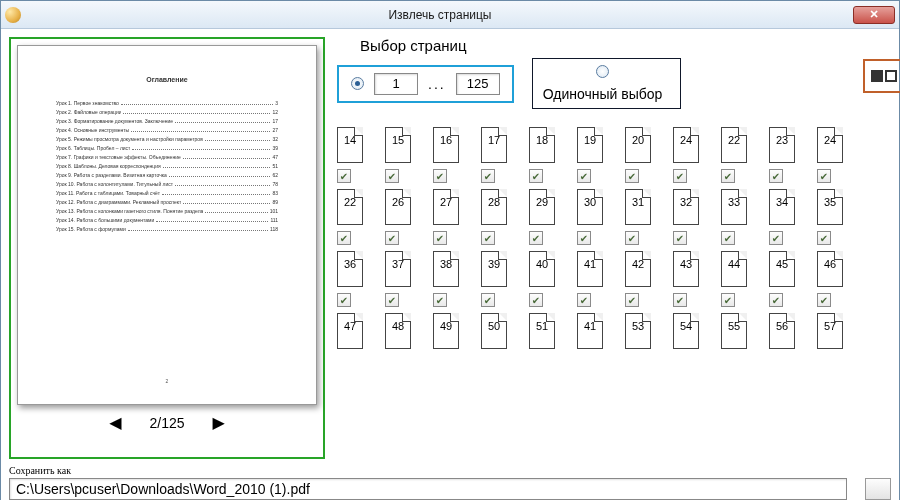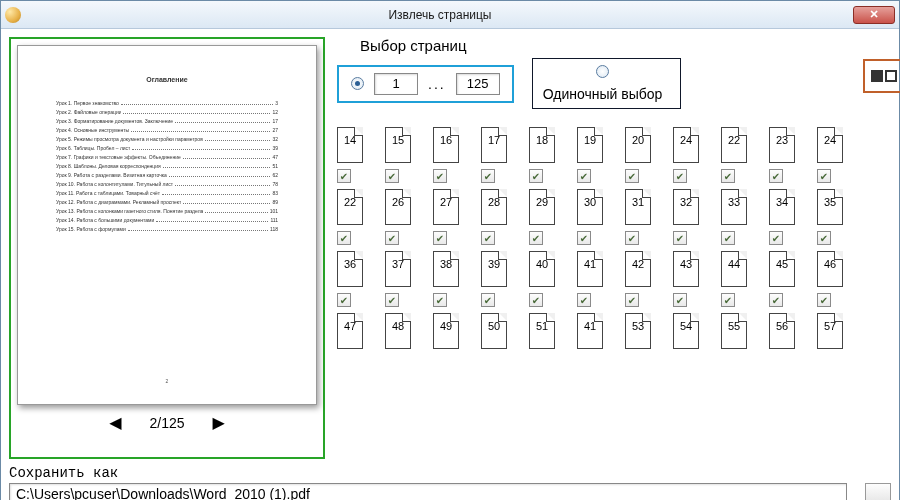--- a/index.html
+++ b/index.html
@@ -208,21 +208,21 @@
     border: 1px solid #8a8a8a;
     background: linear-gradient(#fdfdfd,#e9e9e9);
     display:flex; align-items:center; justify-content:center;
     font-size:10px; color:#4a6b3a;
     cursor:pointer;
   }
   
   .save-row {
     padding: 2px 8px 8px 8px;
   }
-  .save-label { font-size: 14px; font-family: Liberation Mono, monospace; margin-bottom:2px;}
+  .save-label { font-size: 10px; font-family: Liberation Serif, serif; margin-bottom:2px;}
   .save-input-row { display:flex; gap:18px; align-items:center;}
   .save-input {
     flex:1;
     height:22px;
     border:1px solid #888;
     box-shadow: inset 1px 1px 2px rgba(0,0,0,0.12);
     padding: 0 6px;
     font-size:14px;
     font-family: Verdana, sans-serif;
   }

